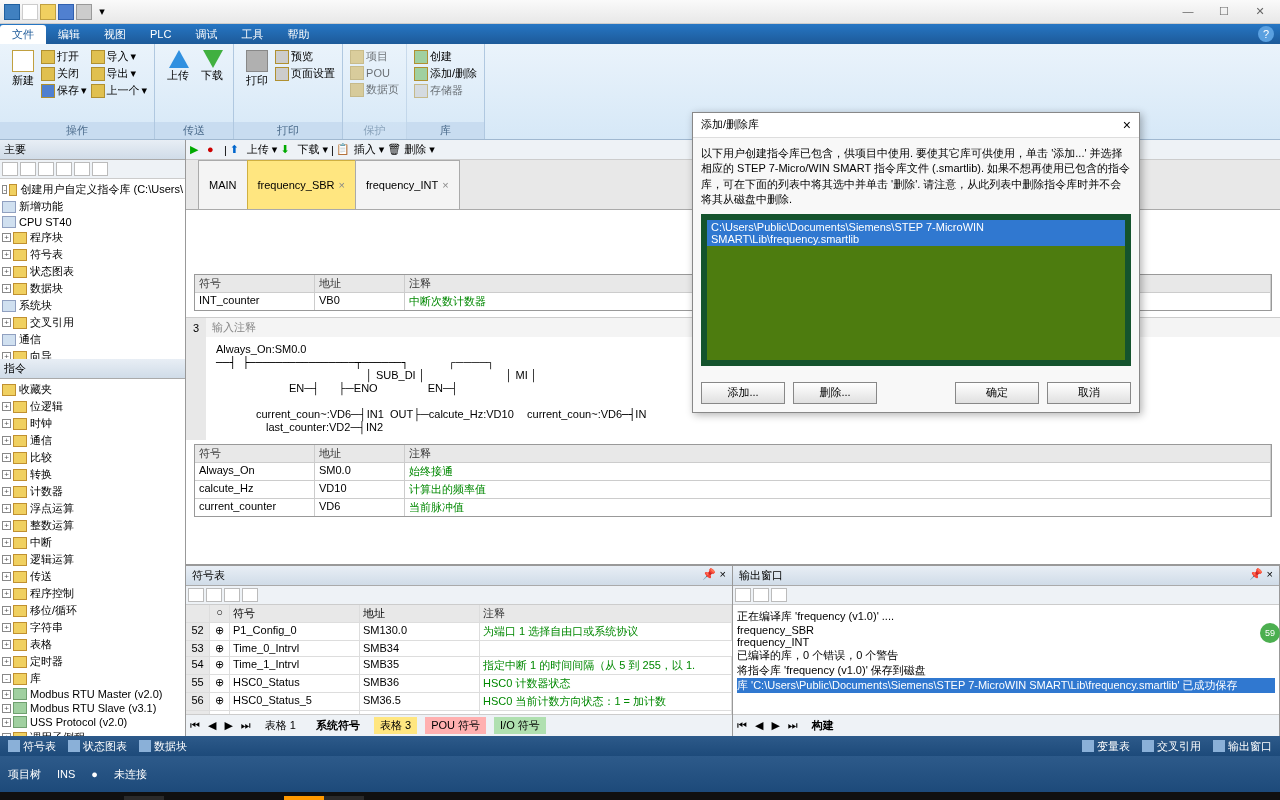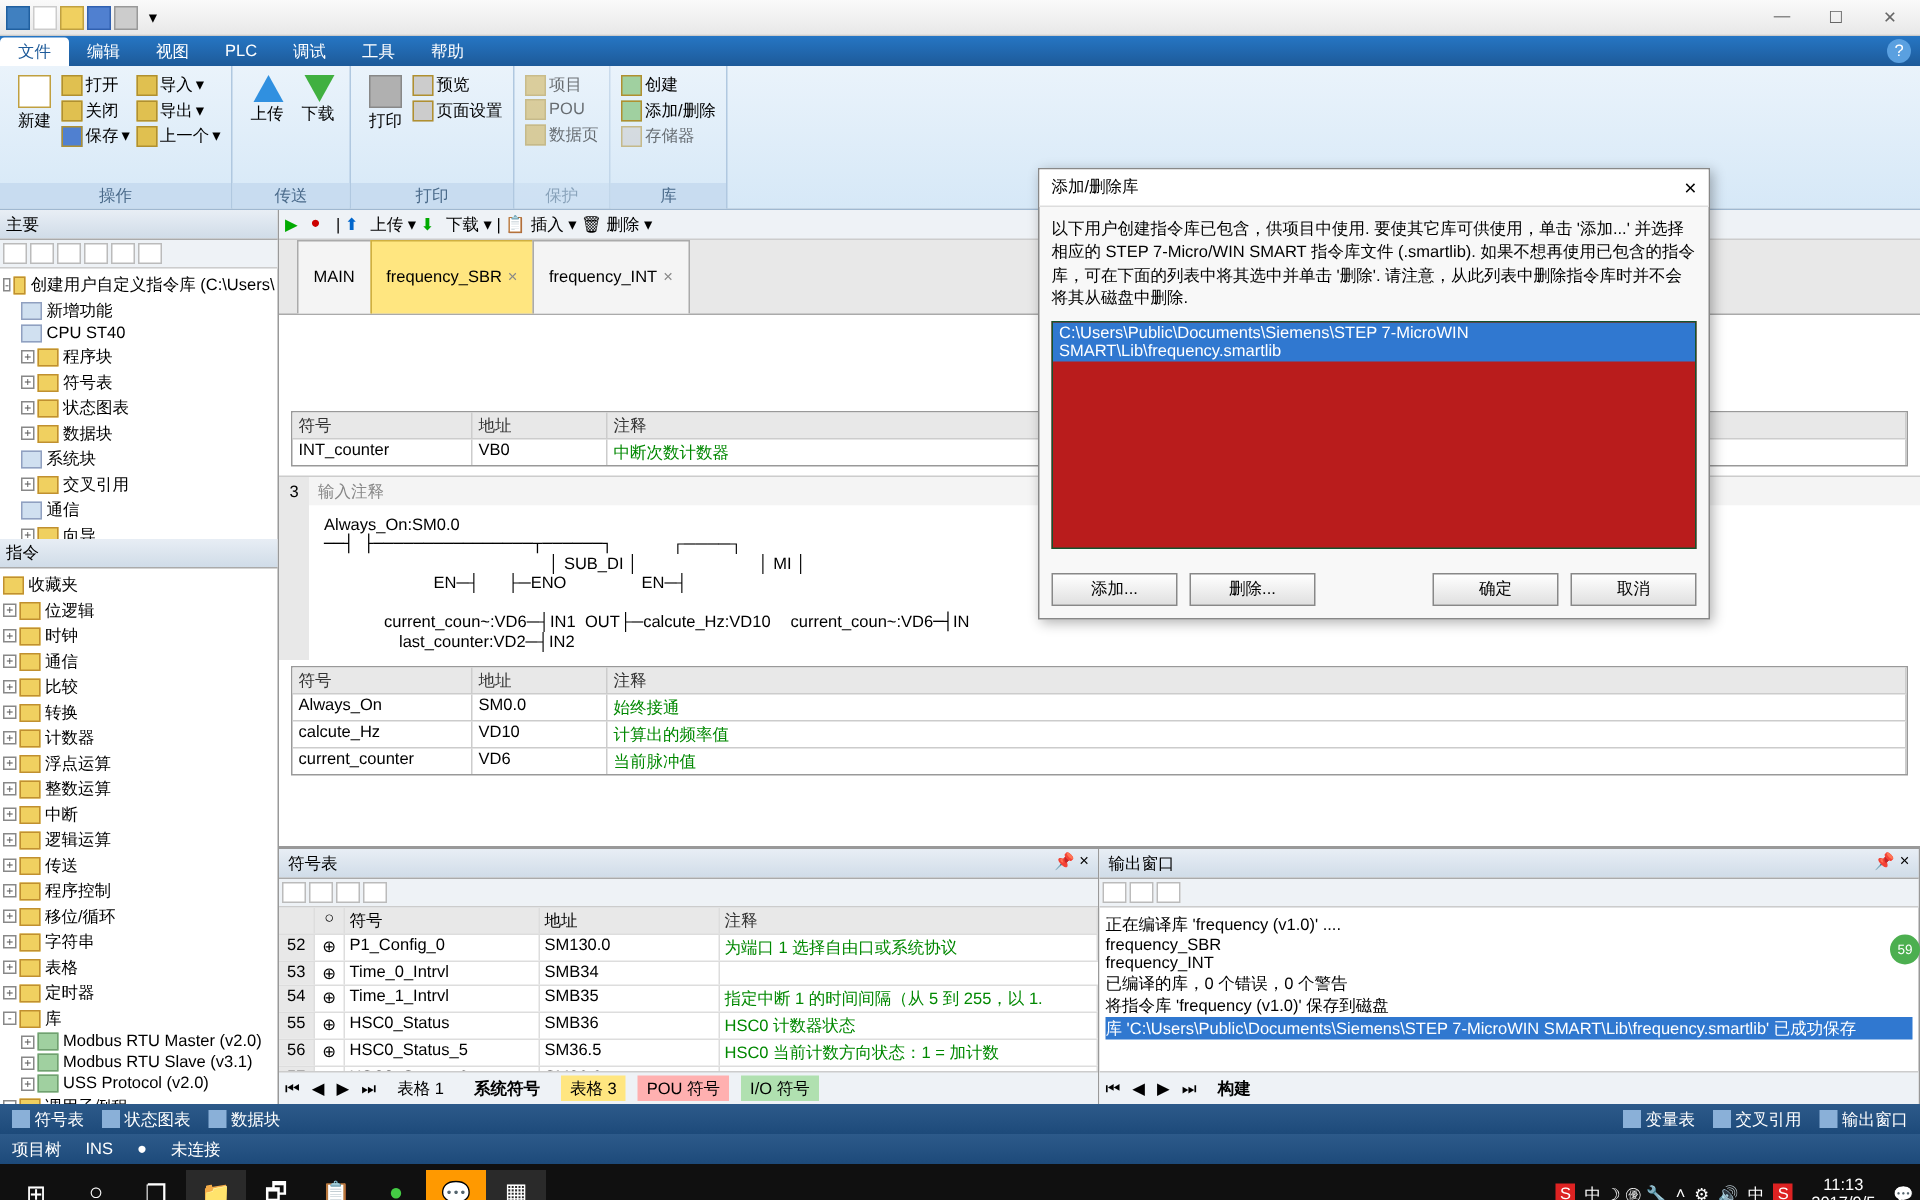--- a/index.html
+++ b/index.html
@@ -27,21 +27,21 @@
 .sidebar{width:186px;background:#fff;border-right:1px solid #999;display:flex;flex-direction:column}
 .sbhead{background:linear-gradient(#e8eef5,#d0dce8);padding:2px 4px;font-size:11px;border-bottom:1px solid #aaa}
 .sbtools{background:#eef2f6;padding:2px;border-bottom:1px solid #ccc;display:flex;gap:2px}
 .sbtools span{width:16px;height:14px;background:#fff;border:1px solid #bbb;display:inline-block}
 .tree{flex:1;overflow:auto;padding:2px;font-size:11px}
 .tree .nd{display:flex;align-items:center;padding:1px 0;white-space:nowrap}
 .tree .sq{width:9px;height:9px;border:1px solid #888;margin-right:2px;font-size:8px;line-height:7px;text-align:center;color:#555}
 .tree .fic{width:14px;height:12px;background:#f0d060;border:1px solid #c09030;margin-right:3px}
 .tree .fic.pg{background:#d0e0f0;border-color:#90a0c0}
 .tree .fic.bk{background:#a0d0a0;border-color:#70a070}
-.tree .ind1{margin-left:12px}
+.tree .ind1{}
 .editor{flex:1;display:flex;flex-direction:column;background:#fff;overflow:hidden}
 .edtools{background:#eef2f6;padding:2px 4px;border-bottom:1px solid #ccc;display:flex;gap:3px;align-items:center}
 .edtools span{font-size:11px}
 .edtools .tb{width:14px;height:14px;display:inline-block}
 .tabs{display:flex;background:#e8e8e8;border-bottom:1px solid #aaa;padding-left:12px}
 .tab2{padding:18px 10px;background:#f4f4f4;border:1px solid #aaa;border-bottom:none;margin-right:-1px;font-size:11px;position:relative}
 .tab2.active{background:#ffe680;border-color:#d0b040}
 .tab2 .x{margin-left:4px;color:#888}
 .ladder{background:#fff;padding:6px 10px;font-family:monospace;font-size:11px;min-height:60px}
 .symtable{border:1px solid #999;margin:4px 8px}
@@ -65,29 +65,29 @@
 .ptable .cs{width:130px}.ptable .ca{width:120px}.ptable .cc{flex:1;color:#008800}
 .pfoot{background:#eef2f6;padding:2px 4px;border-top:1px solid #ccc;display:flex;gap:8px;font-size:10px;align-items:center}
 .pfoot .ft{padding:1px 6px}
 .pfoot .ft.y{background:#ffe680}.pfoot .ft.r{background:#ffb0b0}.pfoot .ft.g{background:#b0e0b0}
 .output{flex:1;padding:4px;font-size:11px;overflow:auto}
 .output .hl{background:#3078d0;color:#fff}
 .dialog{position:absolute;left:692px;top:112px;width:448px;background:#f8f8f8;border:1px solid #888;box-shadow:2px 2px 8px rgba(0,0,0,.3)}
 .dlgtitle{background:#fff;padding:4px 8px;font-size:12px;display:flex;border-bottom:1px solid #ddd}
 .dlgtitle .dx{margin-left:auto;font-size:14px}
 .dlgbody{padding:8px;font-size:11px}
-.dlglist{background:#b91c1c;border:1px solid #14532d;height:152px;margin-top:6px;overflow:auto}
+.dlglist{background:#4d7c0f;border:6px solid #14532d;height:152px;margin-top:6px;overflow:auto}
 .dlglist .sel{background:#3078d0;color:#fff;padding:1px 4px}
 .dlgbtns{display:flex;gap:8px;padding:8px;justify-content:flex-start}
 .dlgbtns button{width:84px;height:22px;background:linear-gradient(#fff,#e0e0e0);border:1px solid #888}
 .dlgbtns .rt{margin-left:auto}
 .tabsbar{height:20px;background:linear-gradient(#2d5a8a,#1d4a7a);display:flex;align-items:center;padding:0 8px;color:#fff;font-size:11px;gap:12px}
 .tabsbar .tbt{display:flex;align-items:center;gap:3px}
 .tabsbar .tic{width:12px;height:12px;background:#8ab0d8;display:inline-block}
-.statusbar{height:20px;background:linear-gradient(#2d5a8a,#1d4a7a);display:flex;align-items:center;padding:0 8px;color:#fff;font-size:11px}
+.statusbar{height:36px;background:linear-gradient(#2d5a8a,#1d4a7a);display:flex;align-items:center;padding:0 8px;color:#fff;font-size:11px}
 .statusbar span{margin-right:16px}
 .taskbar{height:40px;background:#101010;display:flex;align-items:center;padding:0 4px}
 .taskbar .tbic{width:40px;height:32px;display:flex;align-items:center;justify-content:center;color:#fff;font-size:16px}
 .taskbar .tray{margin-left:auto;display:flex;align-items:center;color:#fff;font-size:10px;gap:6px}
 .taskbar .clock{text-align:center;line-height:12px;padding:0 6px}
 .badge{position:absolute;right:0;top:623px;width:20px;height:20px;background:#4caf50;border-radius:50%;color:#fff;font-size:9px;text-align:center;line-height:20px}
 .arrow-up{width:0;height:0;border-left:10px solid transparent;border-right:10px solid transparent;border-bottom:18px solid}
 </style>
 </head>
 <body>

